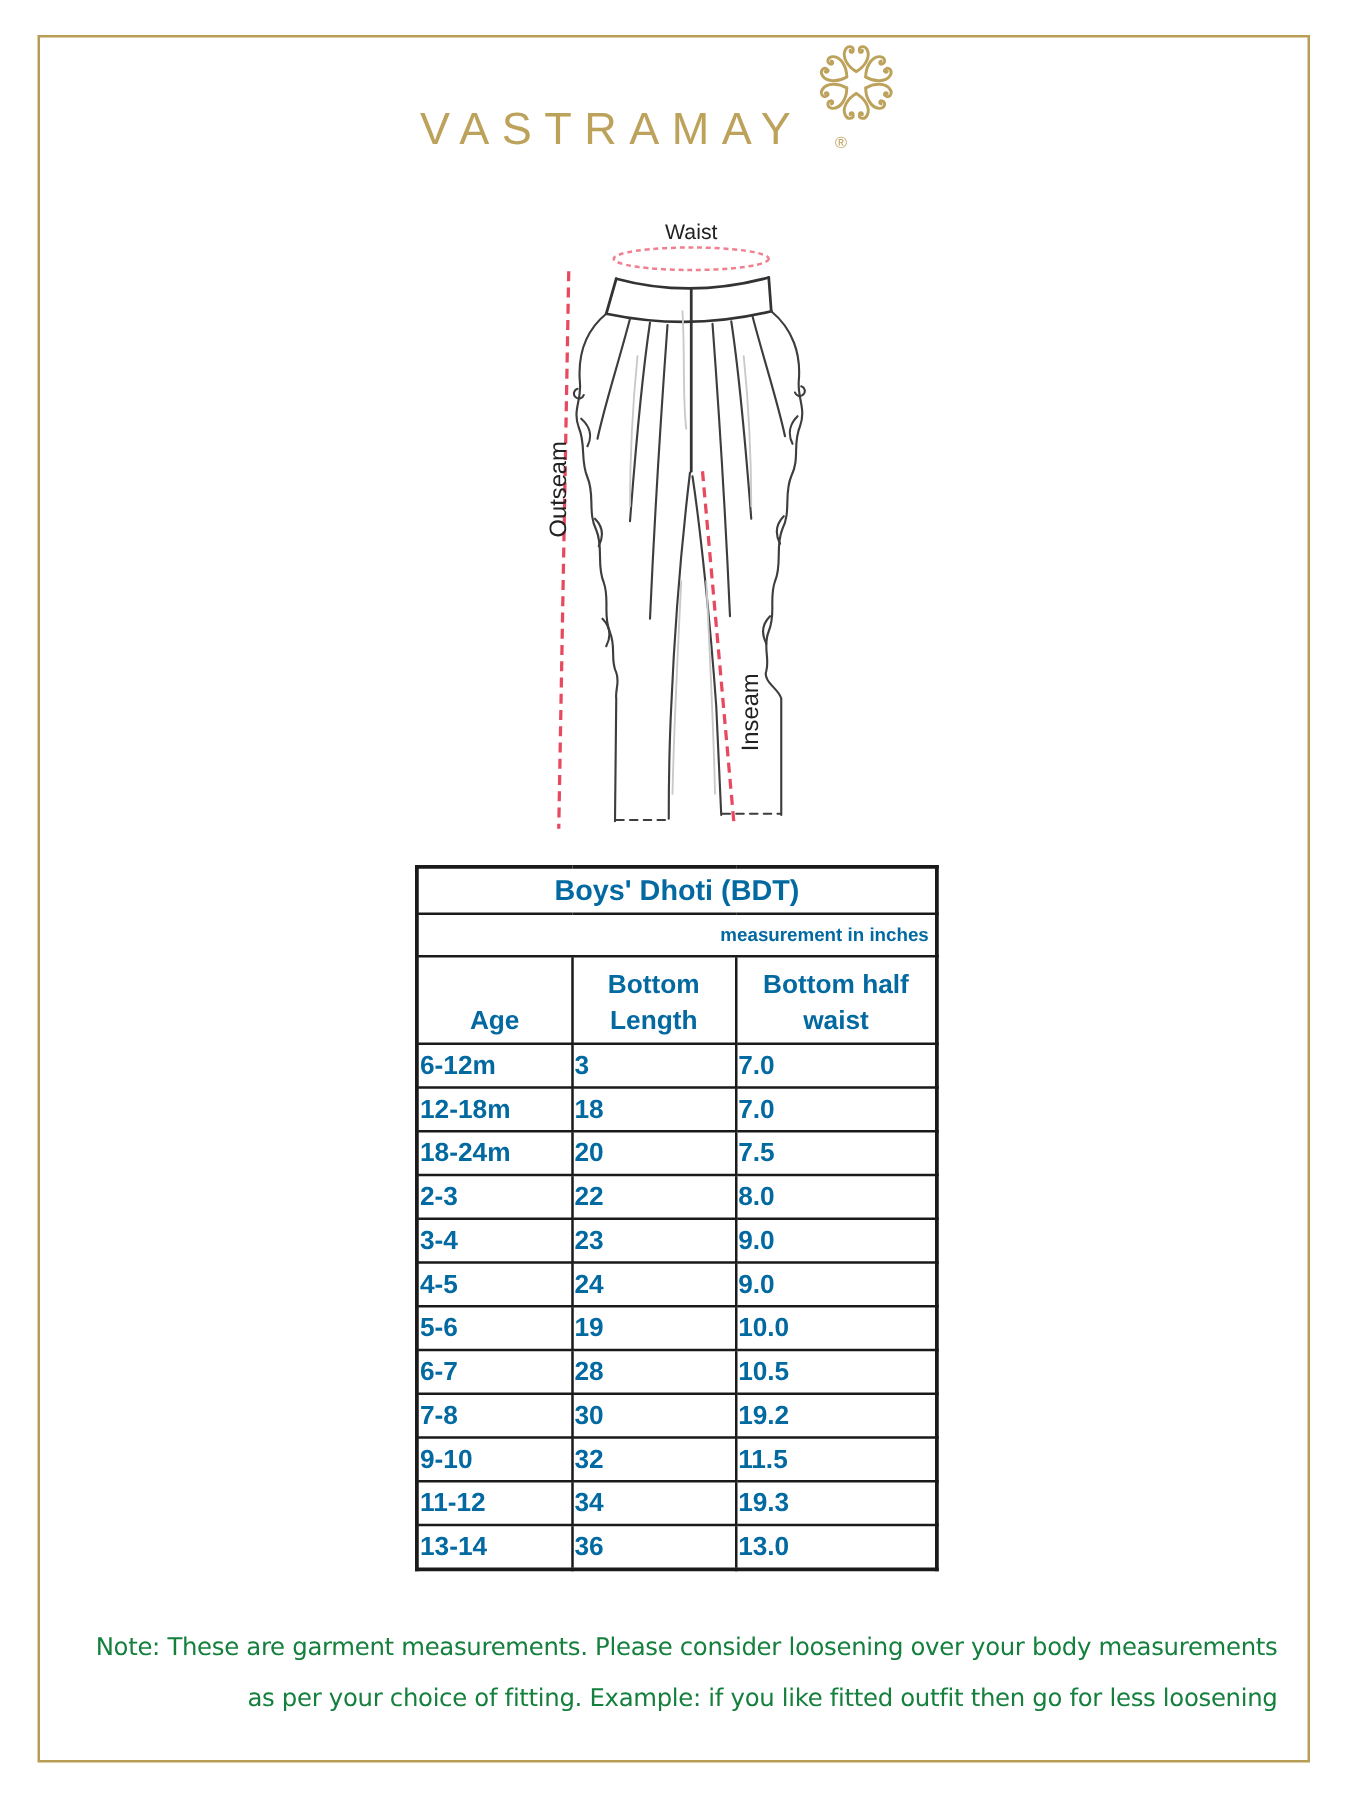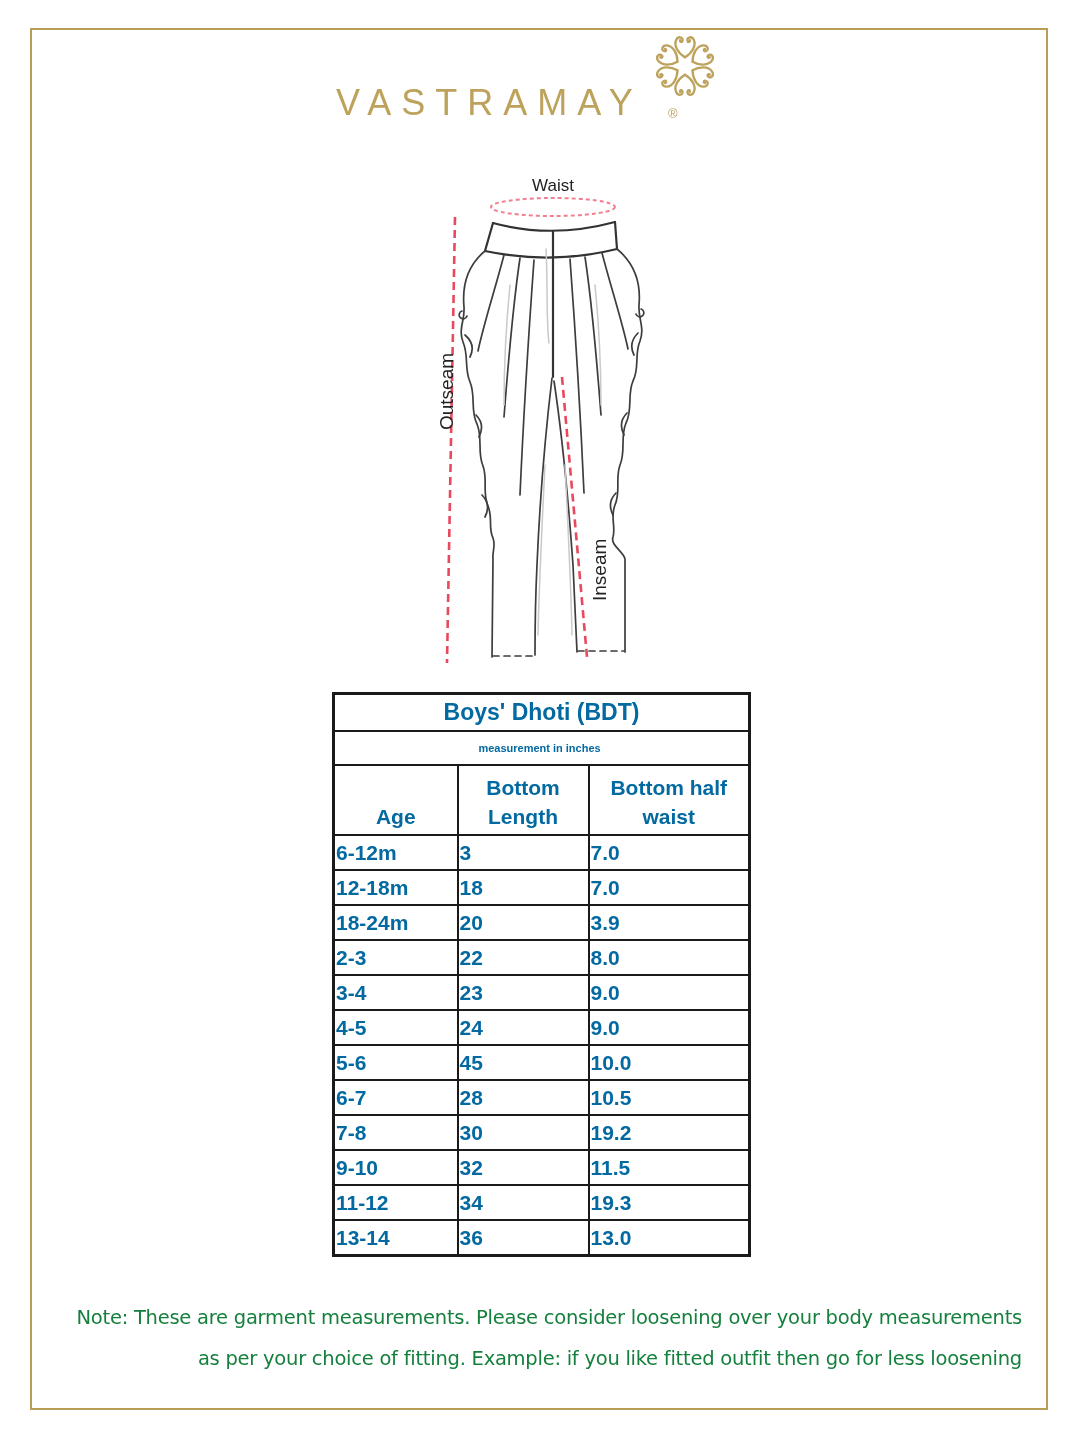--- a/index.html
+++ b/index.html
@@ -34,21 +34,21 @@
   .lbl-waist{font-size:17px;}
   .lbl-rot{font-size:19px;}
   
   .size-table{
     position:absolute;left:332px;top:692px;width:416px;
     border-collapse:collapse;table-layout:fixed;
     border:3px solid #1a1a1a;color:#0369a1;
   }
   .size-table td{border:2px solid #1a1a1a;overflow:hidden;}
   .row-title td{height:33px;font-size:23px;font-weight:bold;text-align:center;}
-  .row-unit td{height:30px;font-size:11px;font-weight:bold;text-align:center;padding-right:5px;}
+  .row-unit td{height:30px;font-size:15px;font-weight:bold;text-align:right;padding-right:5px;}
   .row-head td{height:64px;font-size:21px;font-weight:bold;text-align:center;vertical-align:bottom;padding-bottom:3px;line-height:29px;margin-left:20px;}
   .row-data td{height:31px;font-size:21px;font-weight:bold;text-align:left;}
   
   .note{
     position:absolute;left:40px;top:1297px;width:982px;
     text-align:right;color:#15803d;
     font-family:"DejaVu Sans",sans-serif;font-size:19.5px;letter-spacing:-0.25px;
     line-height:41px;
   }
   .note div{white-space:nowrap;}
@@ -156,40 +156,40 @@
       <td>7.0</td>
     </tr>
     <tr class="row-data">
       <td>12-18m</td>
       <td>18</td>
       <td>7.0</td>
     </tr>
     <tr class="row-data">
       <td>18-24m</td>
       <td>20</td>
-      <td>3.9</td>
+      <td>7.5</td>
     </tr>
     <tr class="row-data">
       <td>2-3</td>
       <td>22</td>
       <td>8.0</td>
     </tr>
     <tr class="row-data">
       <td>3-4</td>
       <td>23</td>
       <td>9.0</td>
     </tr>
     <tr class="row-data">
       <td>4-5</td>
       <td>24</td>
       <td>9.0</td>
     </tr>
     <tr class="row-data">
       <td>5-6</td>
-      <td>45</td>
+      <td>19</td>
       <td>10.0</td>
     </tr>
     <tr class="row-data">
       <td>6-7</td>
       <td>28</td>
       <td>10.5</td>
     </tr>
     <tr class="row-data">
       <td>7-8</td>
       <td>30</td>

